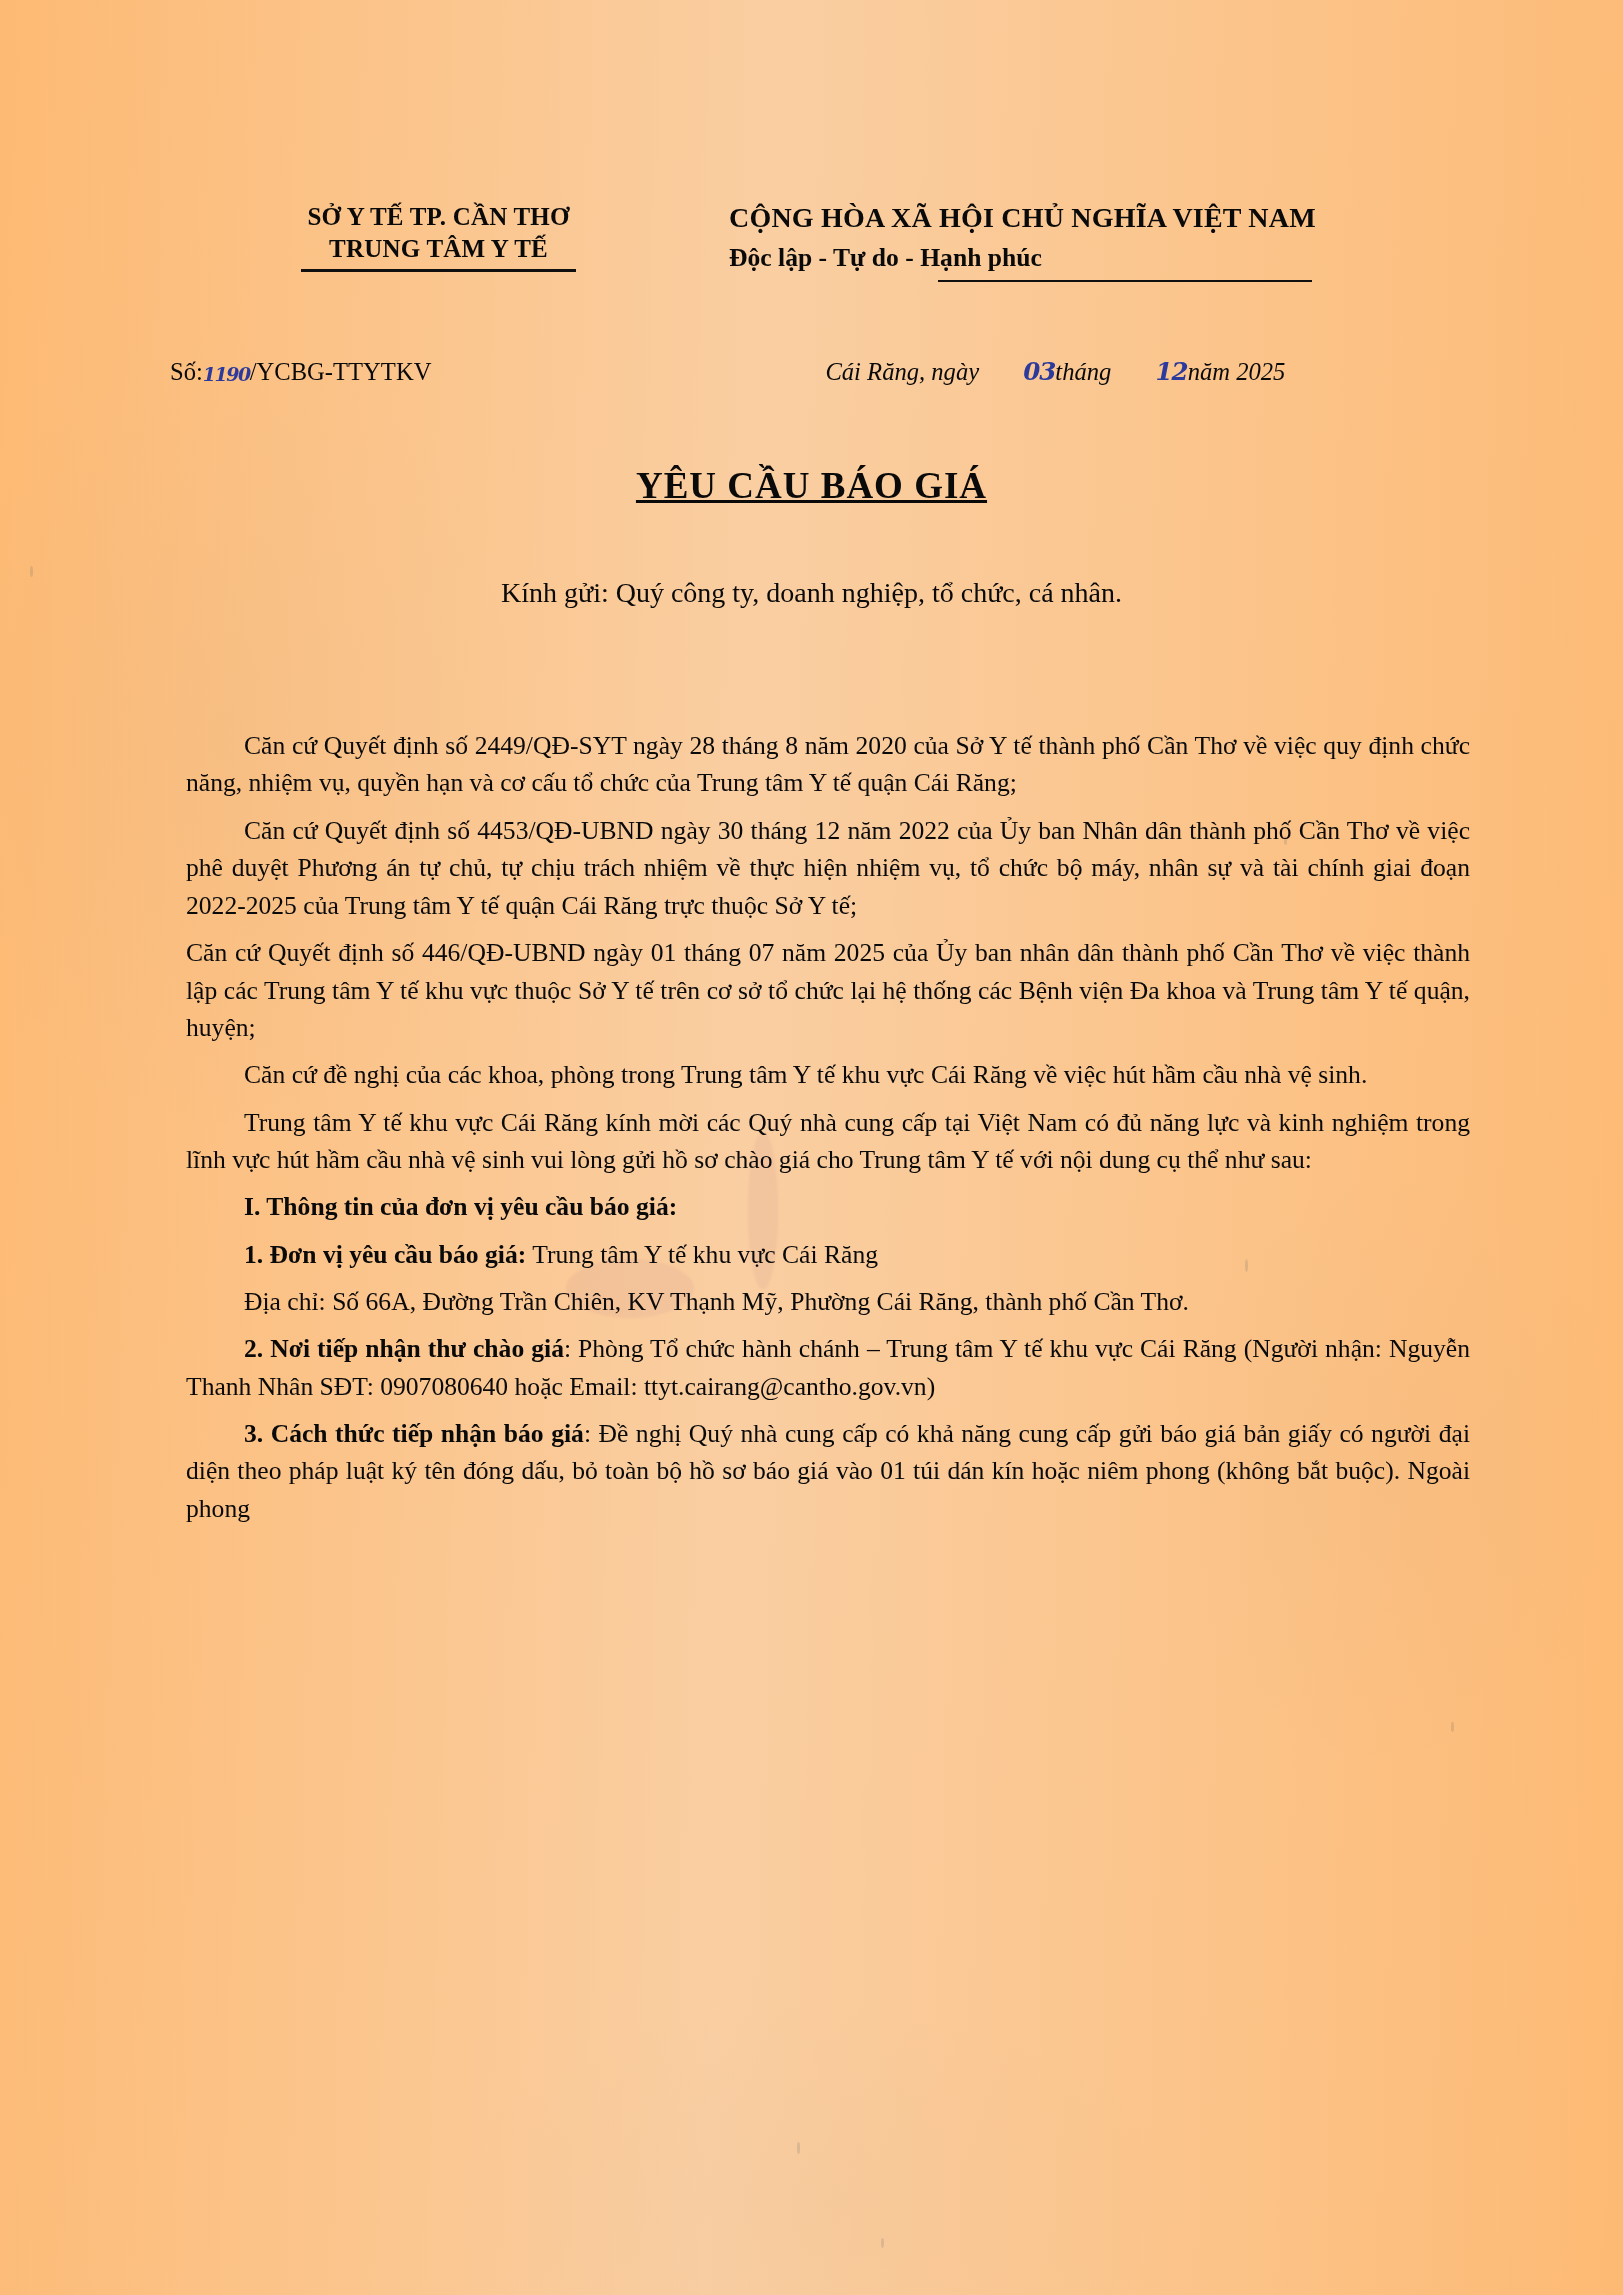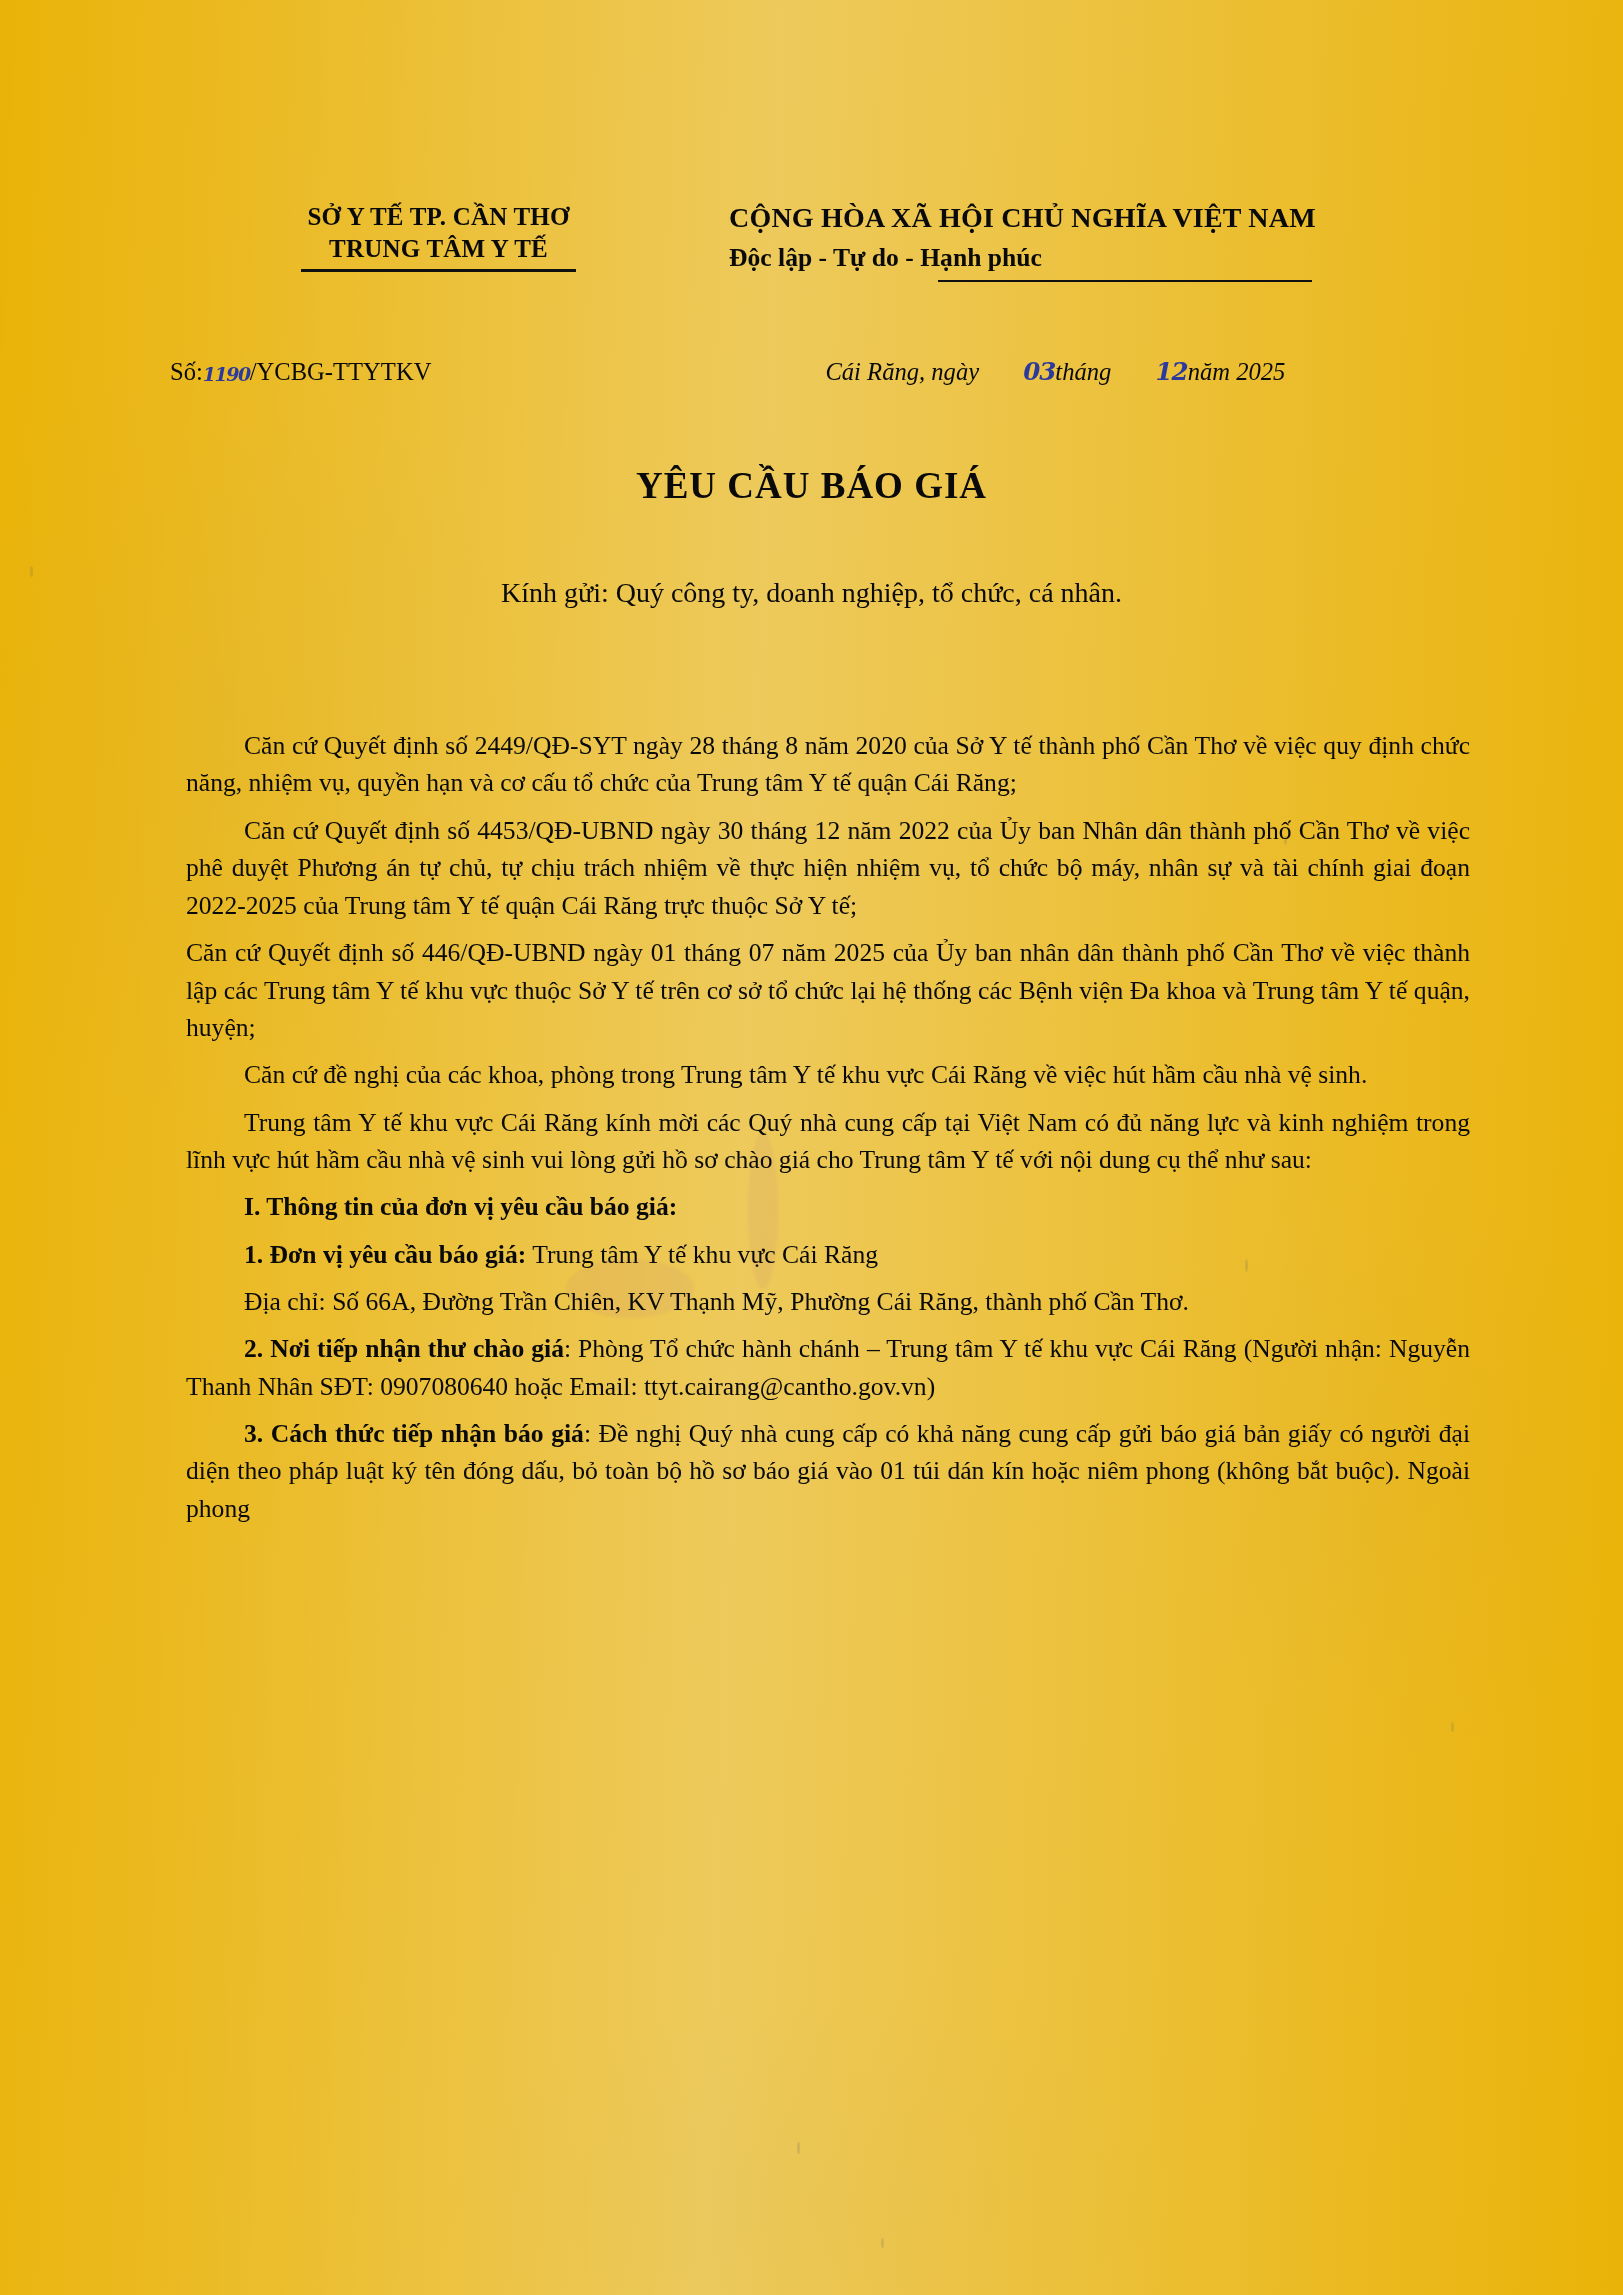--- a/index.html
+++ b/index.html
@@ -5,21 +5,21 @@
 <style>
   html, body {
     margin: 0;
     padding: 0;
     background: #ffffff;
   }
   .page {
     position: relative;
     width: 1623px;
     height: 2295px;
-    background: #eab308;
+    background: #fdba74;
     font-family: "Liberation Serif", "DejaVu Serif", serif;
     color: #0a0a0a;
     overflow: hidden;
   }
   
   .scan-tint {
     position: absolute;
     inset: 0;
     pointer-events: none;
     background:
@@ -138,20 +138,21 @@
   
   .doc-title {
     position: absolute;
     top: 464px;
     left: 0;
     width: 1623px;
     text-align: center;
     font-weight: bold;
     font-size: 37px;
     letter-spacing: 1px;
+    text-decoration: underline;
   }
   .recipient {
     position: absolute;
     top: 577px;
     left: 0;
     width: 1623px;
     text-align: center;
     font-weight: normal;
     font-size: 28px;
   }

